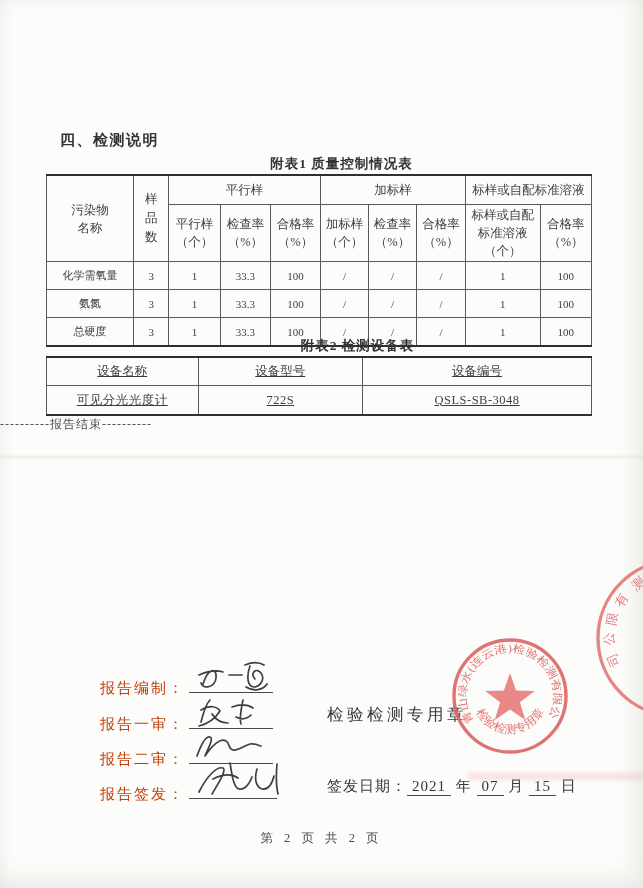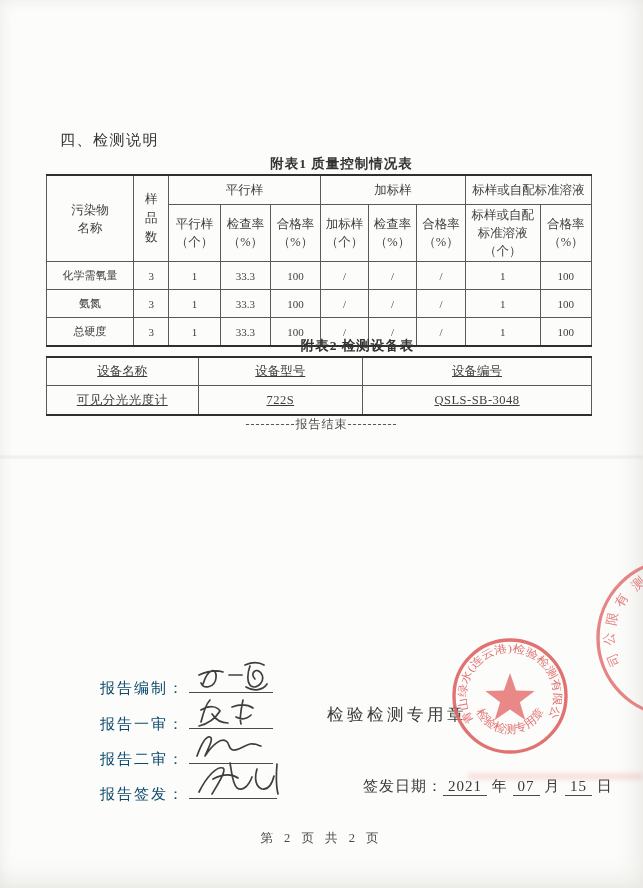--- a/index.html
+++ b/index.html
@@ -7,49 +7,49 @@
     position:relative;width:643px;height:888px;margin:0 auto;
     background:#fcfcfa;overflow:hidden;
     font-family:"Liberation Serif","DejaVu Serif",serif;color:#3b3b3b;
     box-shadow:inset -7px -9px 22px rgba(90,85,75,.10), inset 3px 2px 12px rgba(90,85,75,.04);
   }
   .scan-streak{position:absolute;left:0;top:456px;width:100%;height:2px;background:rgba(185,183,175,.28);filter:blur(1px);}
   .red-smudge{position:absolute;left:468px;top:773px;width:175px;height:7px;background:rgba(230,125,125,.20);filter:blur(2px);}
 
   .doc-header{position:absolute;top:44px;left:60px;right:58px;display:flex;justify-content:space-between;font-size:14px;letter-spacing:.4px;color:#444;}
   .main-title{position:absolute;top:72px;left:0;width:100%;text-align:center;font-size:23px;font-weight:bold;letter-spacing:12px;color:#3a3a3a;}
-  .section-heading{position:absolute;top:131px;left:60px;font-size:15px;font-weight:normal;letter-spacing:1.5px;color:#333;}
+  .section-heading{position:absolute;top:131px;left:60px;font-size:15px;font-weight:bold;letter-spacing:1.5px;color:#333;}
 
   .tbl-caption{position:absolute;left:0;width:100%;text-align:center;font-size:13.5px;font-weight:bold;color:#333;letter-spacing:1px;}
   .cap1{top:155px;padding-left:20px;} .cap2{top:337px;padding-left:36px;}
 
   table{border-collapse:collapse;table-layout:fixed;position:absolute;left:46px;width:546px;background:transparent;}
   .qc-table{top:174px;}
   .dev-table{top:356px;}
   th,td{border:1px solid #5a5a58;font-weight:normal;text-align:center;vertical-align:middle;padding:1px 2px;color:#3e3e3e;}
   .qc-table{border-top:2.5px solid #2f2f2d;border-bottom:2.5px solid #2f2f2d;}
   .dev-table{border-top:2.5px solid #2f2f2d;border-bottom:2.5px solid #2f2f2d;text-decoration:underline;}
   .qc-table th{font-size:12.5px;white-space:pre-line;line-height:1.45;}
   .qc-table td{font-size:11px;height:25px;}
   .qc-table .row-group th{height:26px;}
   .qc-table .row-sub th{height:50px;}
   .qc-table .v-cell{line-height:1.55;}
   .dev-table th{font-size:12.5px;height:25px;}
   .dev-table td{font-size:12.5px;height:26px;letter-spacing:.5px;}
 
-  .end-marker{position:absolute;top:416px;left:0;width:100%;text-align:center;font-size:12px;color:#4c4c4c;letter-spacing:1px;}
-
-  .sig-row{position:absolute;left:100px;height:34px;font-size:15px;color:#0c4a6e;}
+  .end-marker{position:absolute;top:416px;left:0;width:100%;text-align:left;font-size:12px;color:#4c4c4c;letter-spacing:1px;}
+
+  .sig-row{position:absolute;left:100px;height:34px;font-size:15px;color:#c2410c;}
   .sig-row .lbl{letter-spacing:2px;}
   .sig-line{display:inline-block;position:relative;width:84px;border-bottom:1.4px solid #4a4a4a;height:17px;margin-left:4px;vertical-align:baseline;}
   .sig-line svg{position:absolute;left:-2px;bottom:-4px;overflow:visible;}
   .sig-stroke{fill:none;stroke:#3f3f42;stroke-width:1.7;stroke-linecap:round;stroke-linejoin:round;}
 
   .seal-label{position:absolute;left:327px;top:704px;font-size:16.5px;letter-spacing:3.5px;color:#3a3a3a;}
-  .date-row{position:absolute;left:327px;top:777px;font-size:15px;color:#383838;letter-spacing:1px;margin-left:36px;}
+  .date-row{position:absolute;left:327px;top:777px;font-size:15px;color:#383838;letter-spacing:1px;}
   .date-val{display:inline-block;border-bottom:1.4px solid #4a4a4a;padding:0 5px;letter-spacing:1px;}
 
   .page-footer{position:absolute;top:830px;left:0;width:100%;text-align:center;font-size:12.5px;letter-spacing:4px;color:#4a4a4a;}
 
   .stamp-main{position:absolute;left:450px;top:636px;width:120px;height:120px;opacity:.88;}
   .stamp-partial{position:absolute;left:553px;top:545px;width:90px;height:190px;opacity:.8;}
   .stamp-text{fill:#dd5f5f;}
 </style>
 </head>
 <body>

